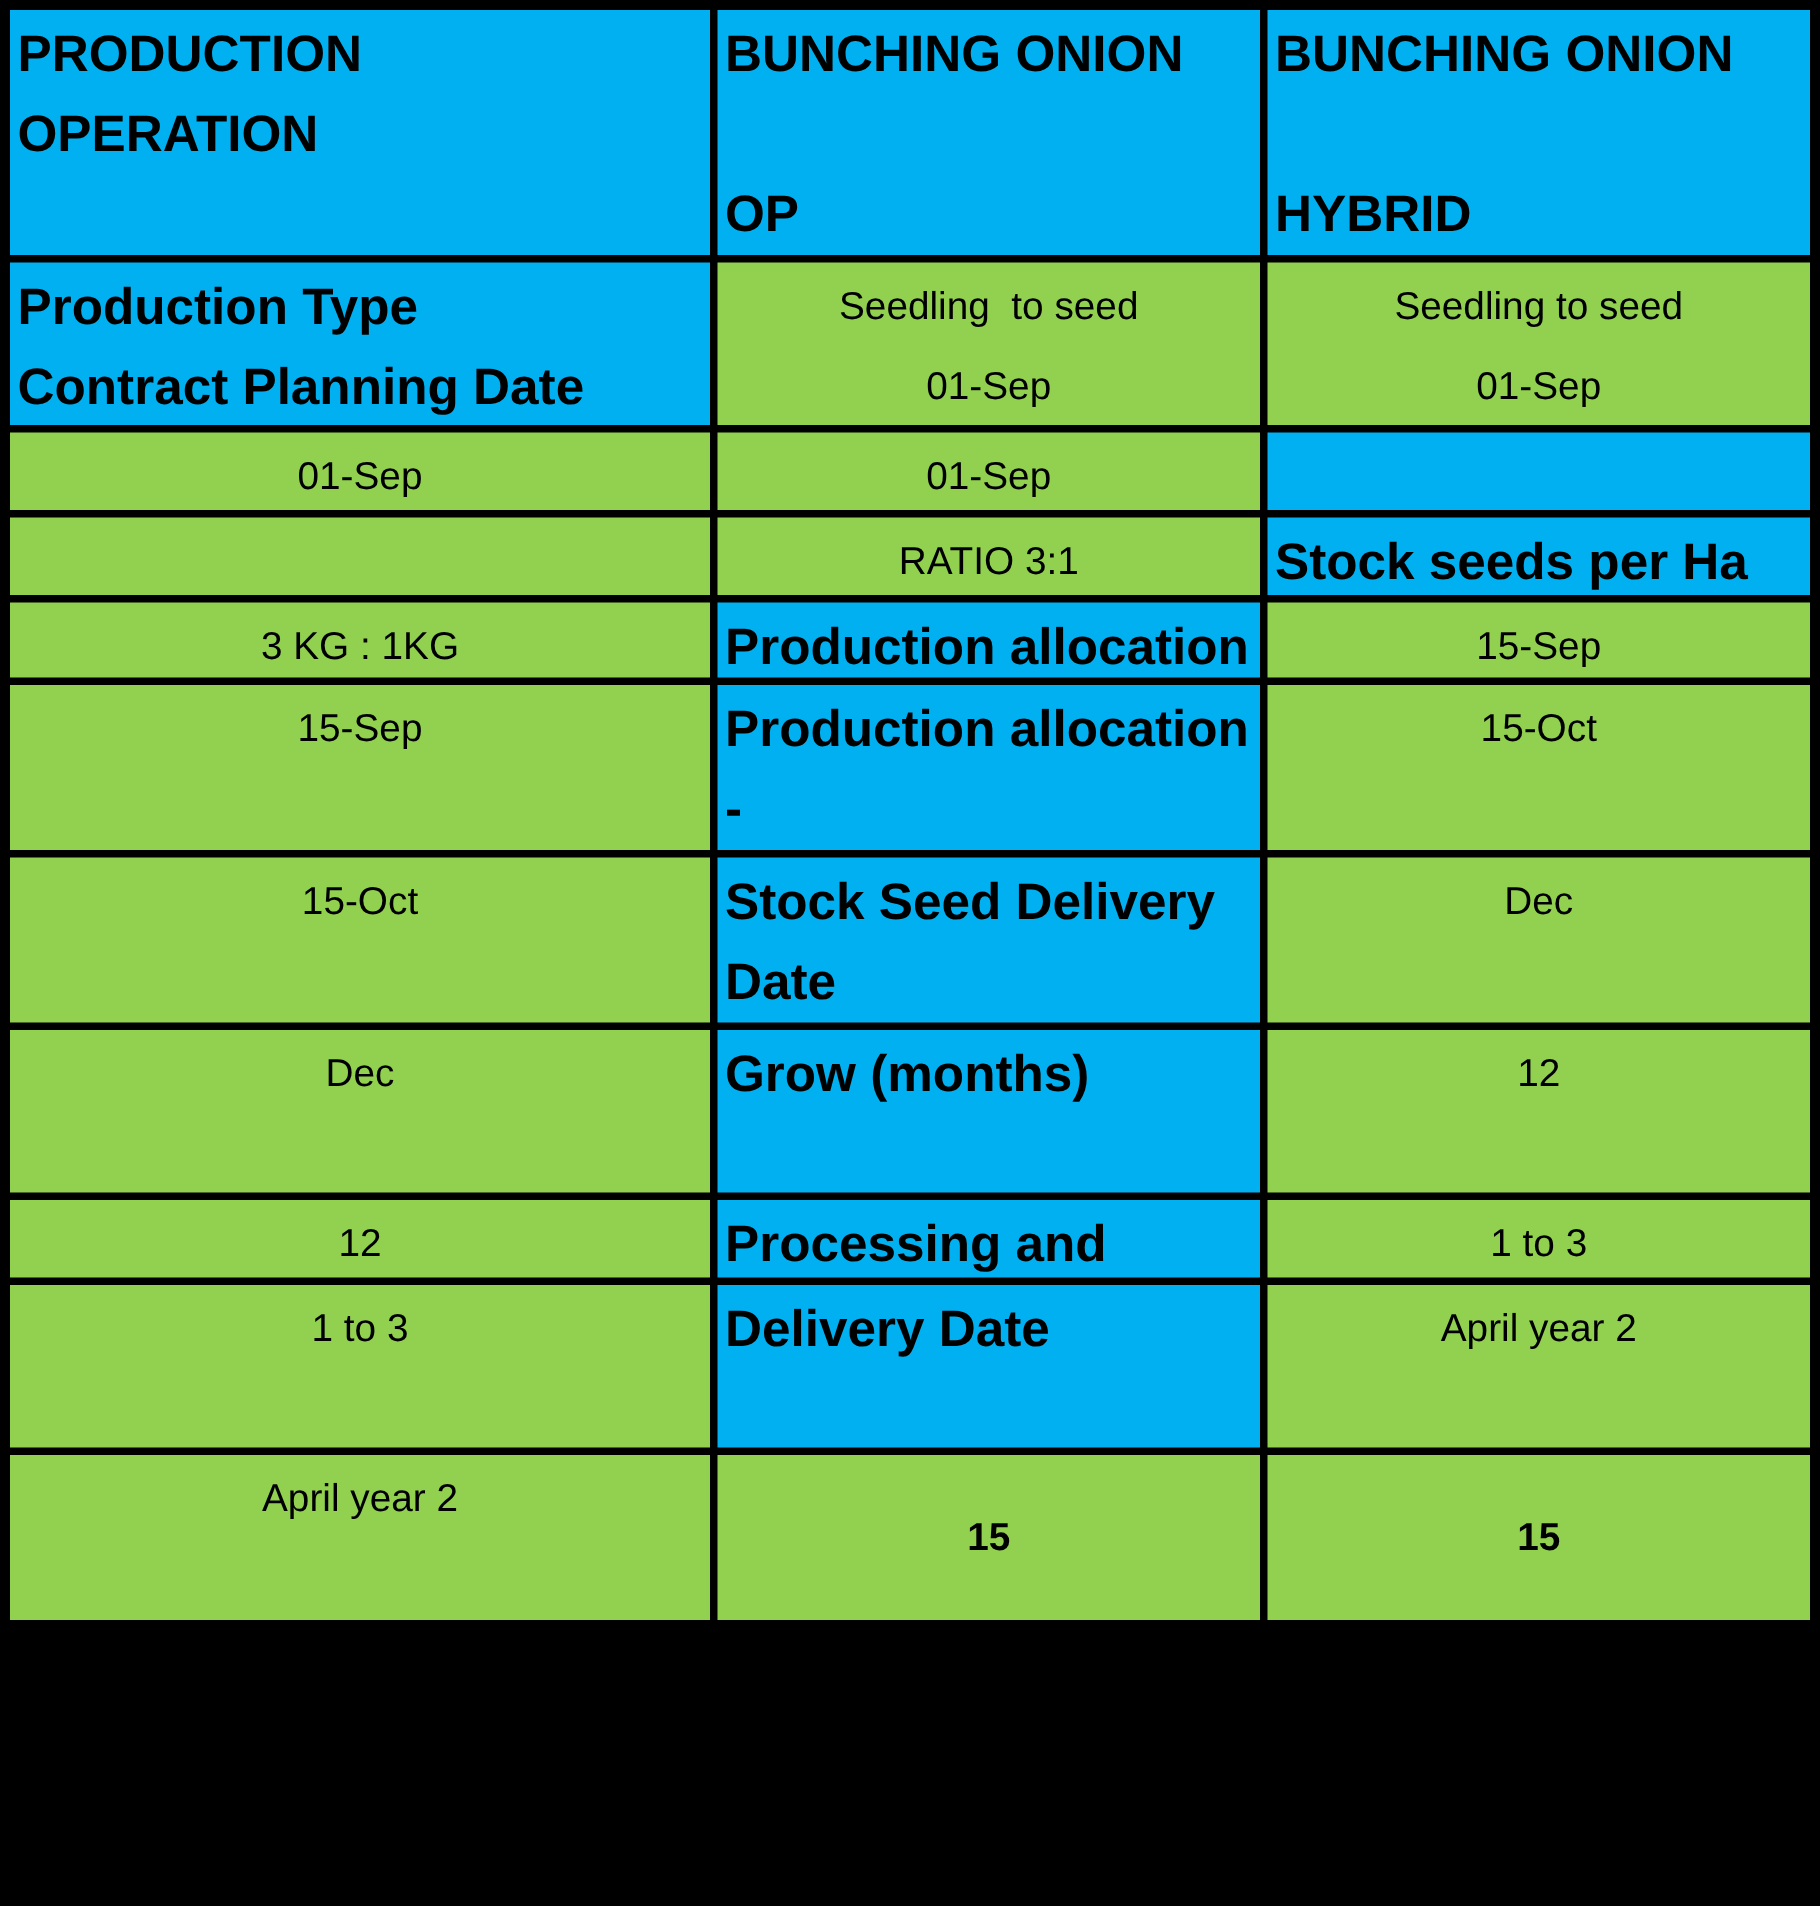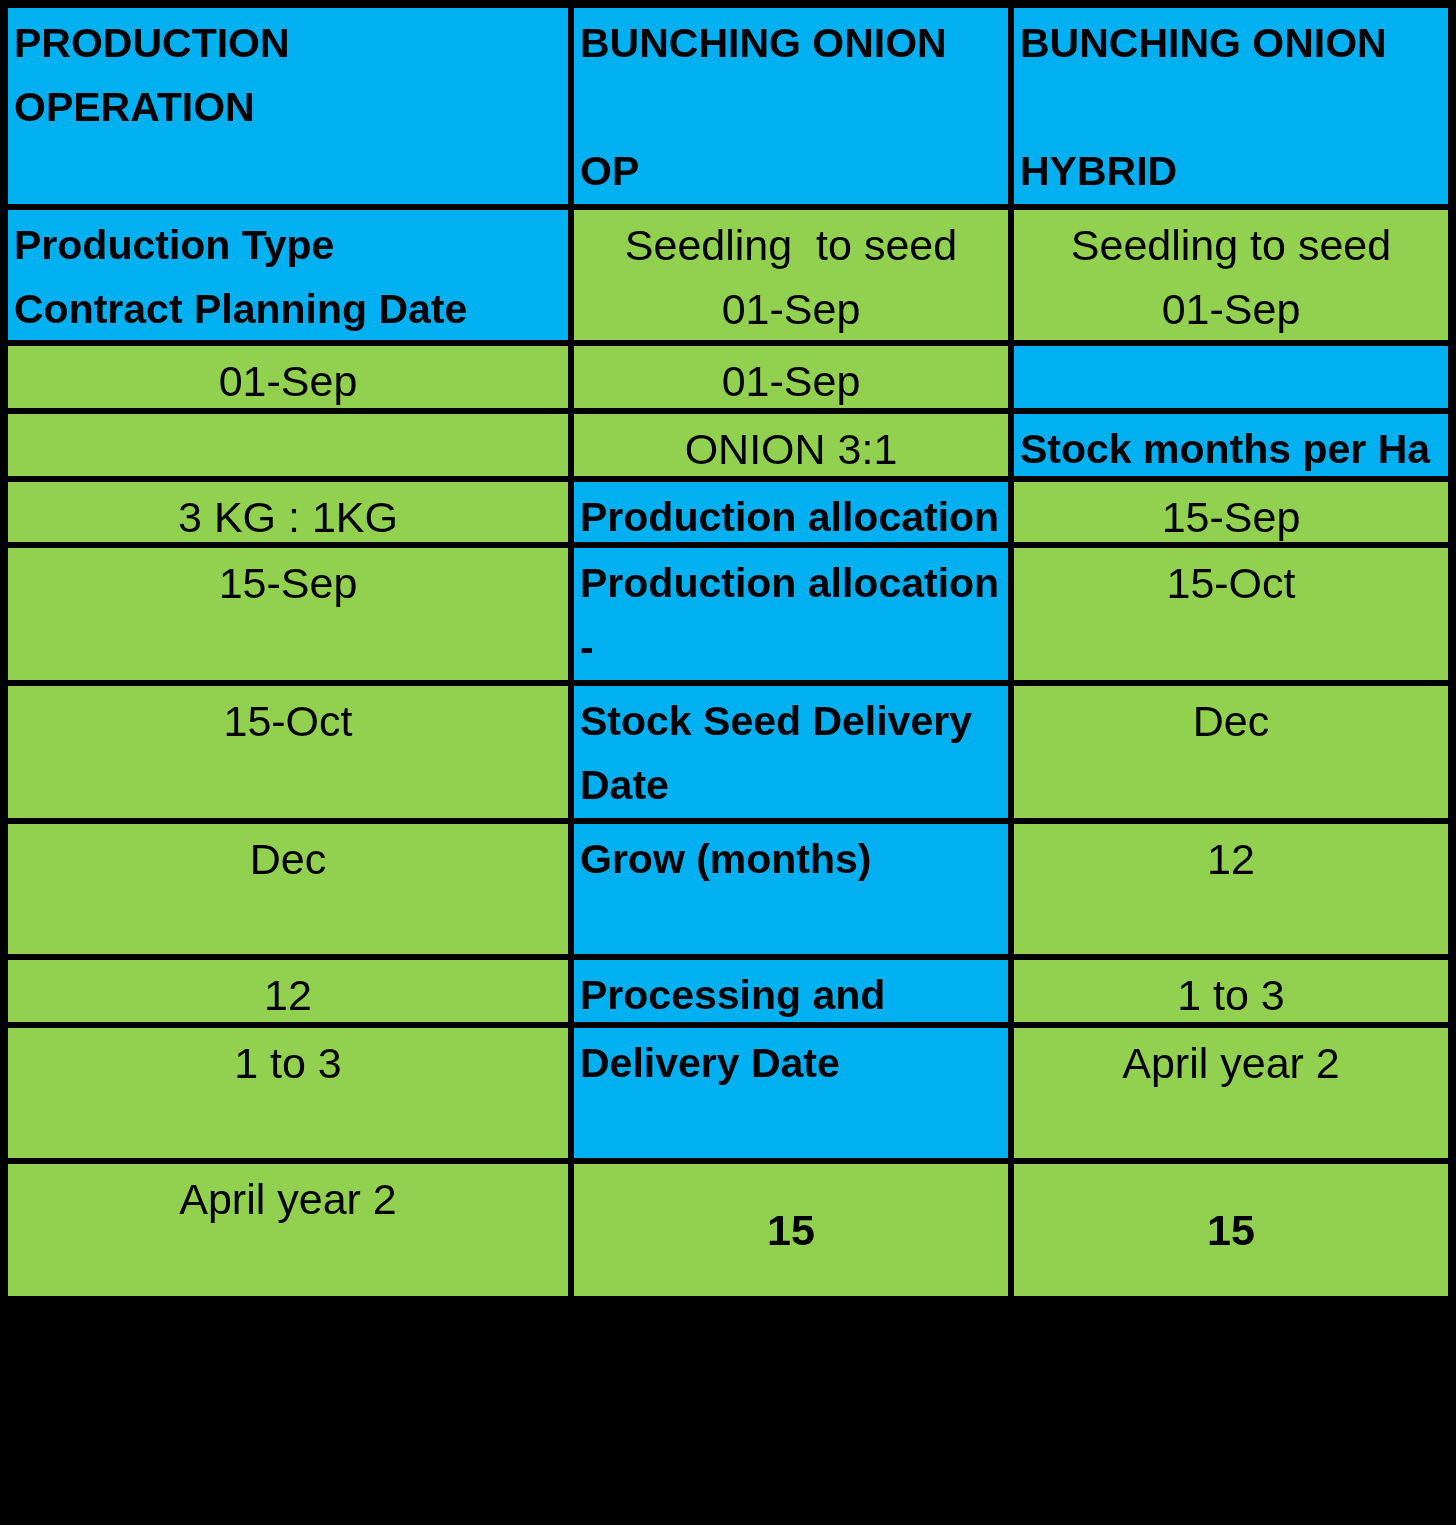--- a/index.html
+++ b/index.html
@@ -35,21 +35,21 @@
     background: #00B0F0;
     font-weight: bold;
     text-align: left;
     padding: 3px 4px 0 6px;
   }
   .vcell {
     background: #92D050;
     font-weight: normal;
     text-align: center;
     padding-top: 3px;
-    font-size: 43px;
+    font-size: 31px;
   }
   .vmid {
     display: flex;
     align-items: center;
     justify-content: center;
     padding-top: 0;
     font-weight: bold;
   }
 </style>
 </head>
@@ -72,23 +72,23 @@
     <div class="cell vcell">Seedling  to seed
 01-Sep</div>
     <div class="cell vcell">Seedling to seed
 01-Sep</div>
 
     <div class="cell vcell">01-Sep</div>
     <div class="cell vcell">01-Sep</div>
 
     <div class="cell lcell"></div>
     <div class="cell vcell"></div>
-    <div class="cell vcell">ONION 3:1</div>
+    <div class="cell vcell">RATIO 3:1</div>
 
-    <div class="cell lcell">Stock months per Ha</div>
+    <div class="cell lcell">Stock seeds per Ha</div>
     <div class="cell vcell">3 KG : 1KG</div>
 
     <div class="cell lcell">Production allocation -
 Start Date</div>
     <div class="cell vcell">15-Sep</div>
     <div class="cell vcell">15-Sep</div>
 
     <div class="cell lcell">Production allocation -
 Final Date</div>
     <div class="cell vcell">15-Oct</div>

